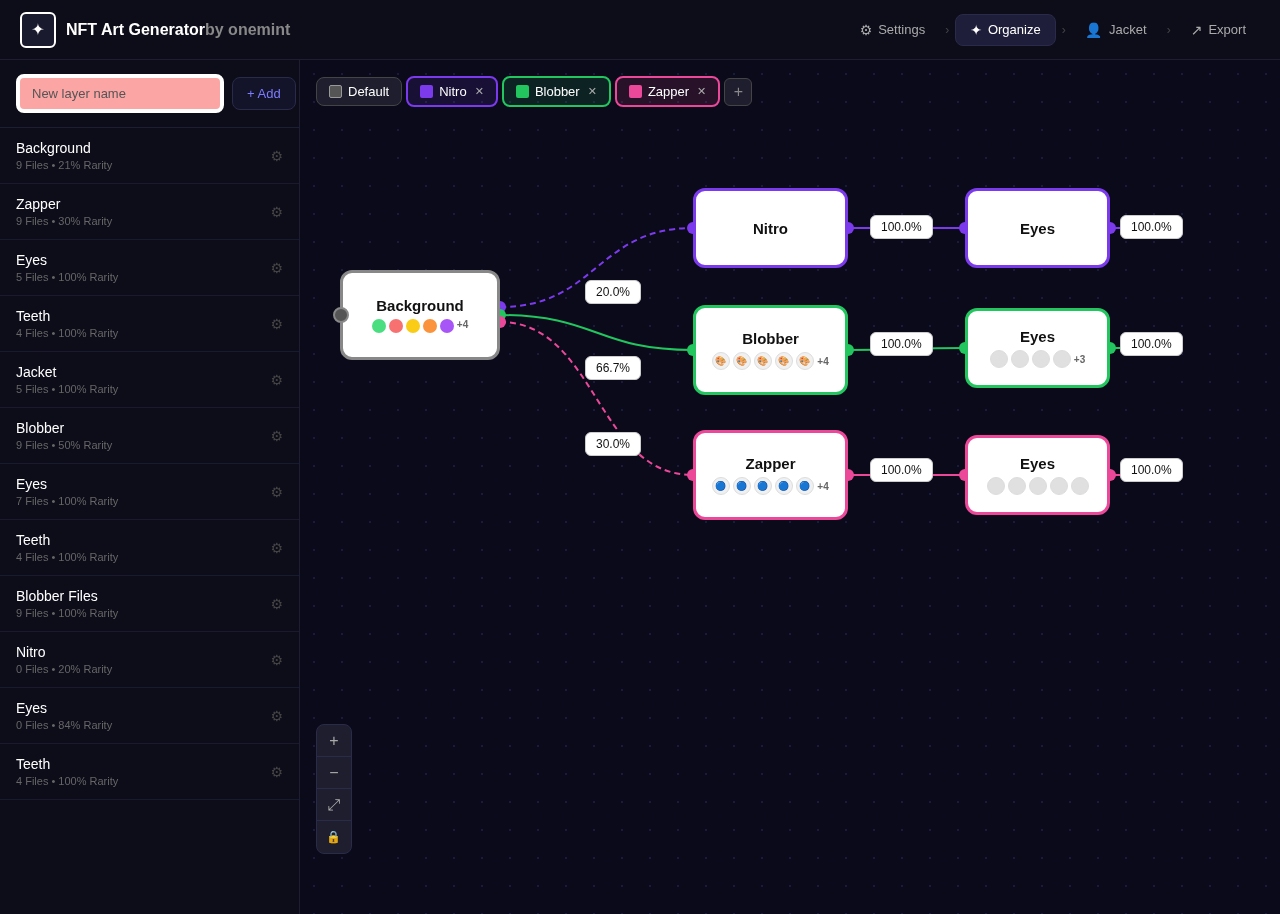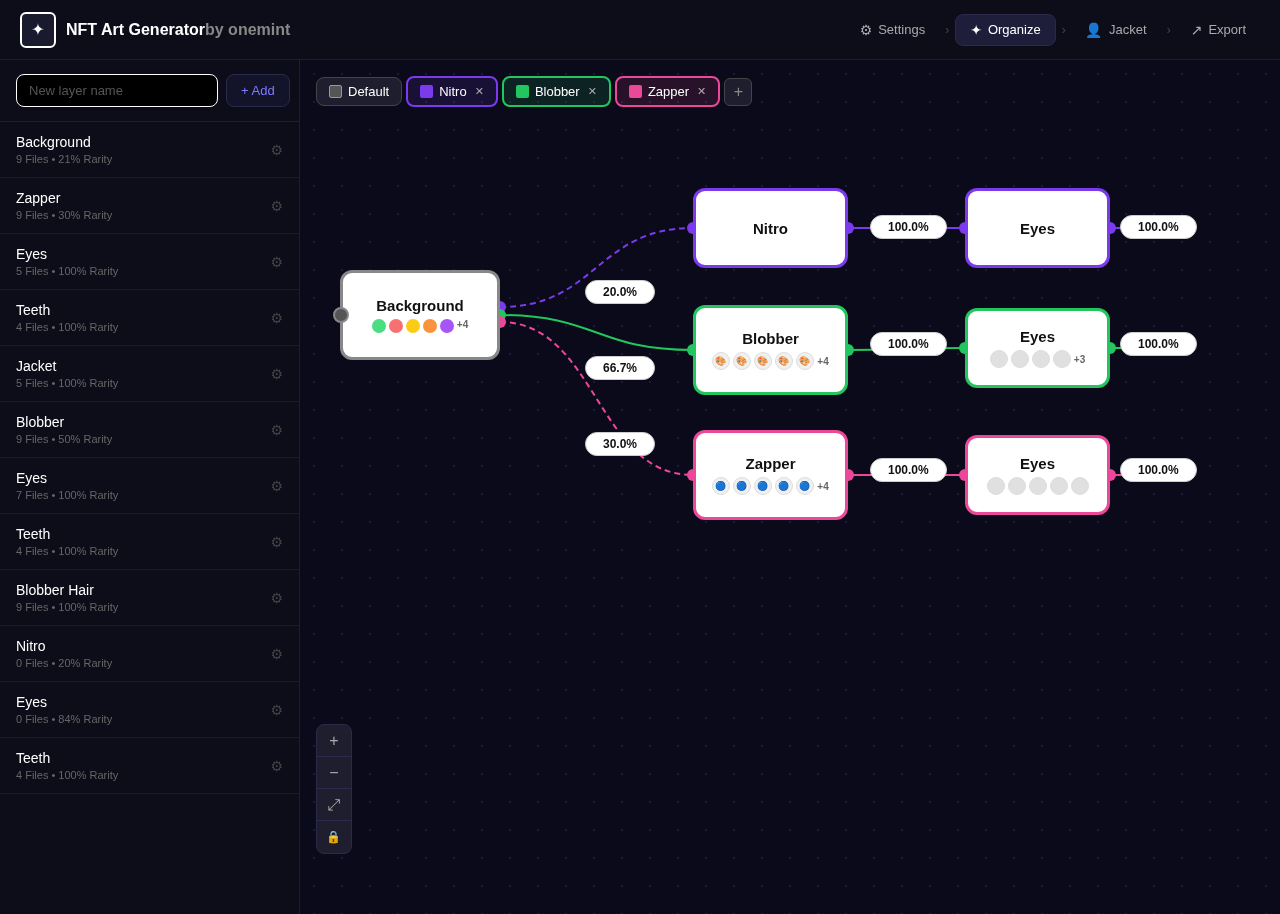--- a/index.html
+++ b/index.html
@@ -105,22 +105,22 @@
       padding: 14px 16px;
       border-bottom: 1px solid #1e1e32;
     }
     .add-layer-form {
       display: flex;
       gap: 8px;
       align-items: center;
     }
     .add-layer-input {
       flex: 1;
-      background: #000000;
-      border: 1px solid #ffffff;
+      background: #fca5a5;
+      border: 4px solid #ffffff;
       border-radius: 8px;
       padding: 8px 12px;
       color: #666;
       font-size: 13px;
       outline: none;
     }
     .add-layer-input::placeholder { color: #555; }
     .add-btn {
       background: #13132a;
       border: 1px solid #2a2a4a;
@@ -305,24 +305,24 @@
       z-index: 5;
     }
     .dot-gray { background: #555; border: 2px solid #888; width: 16px; height: 16px; }
 
     
     .pct-badge {
       position: absolute;
       background: #fff;
       color: #111;
       border: 1.5px solid #ccc;
-      border-radius: 12px;
-      padding: 4px 17px;
+      border-radius: 6px;
+      padding: 4px 10px;
       font-size: 12px;
-      font-weight: 700;
+      font-weight: 400;
       z-index: 5;
     }
 
     
     .node-thumbs {
       display: flex;
       align-items: center;
       gap: 3px;
       margin-top: 5px;
     }
@@ -492,21 +492,21 @@
     </div>
         <div class="layer-item">
       <div class="layer-info">
         <span class="layer-name">Teeth</span>
         <span class="layer-meta">4 Files • 100% Rarity</span>
       </div>
       <span class="gear-icon">⚙</span>
     </div>
         <div class="layer-item">
       <div class="layer-info">
-        <span class="layer-name">Blobber Hair</span>
+        <span class="layer-name">Blobber Files</span>
         <span class="layer-meta">9 Files • 100% Rarity</span>
       </div>
       <span class="gear-icon">⚙</span>
     </div>
         <div class="layer-item">
       <div class="layer-info">
         <span class="layer-name">Nitro</span>
         <span class="layer-meta">0 Files • 20% Rarity</span>
       </div>
       <span class="gear-icon">⚙</span>

